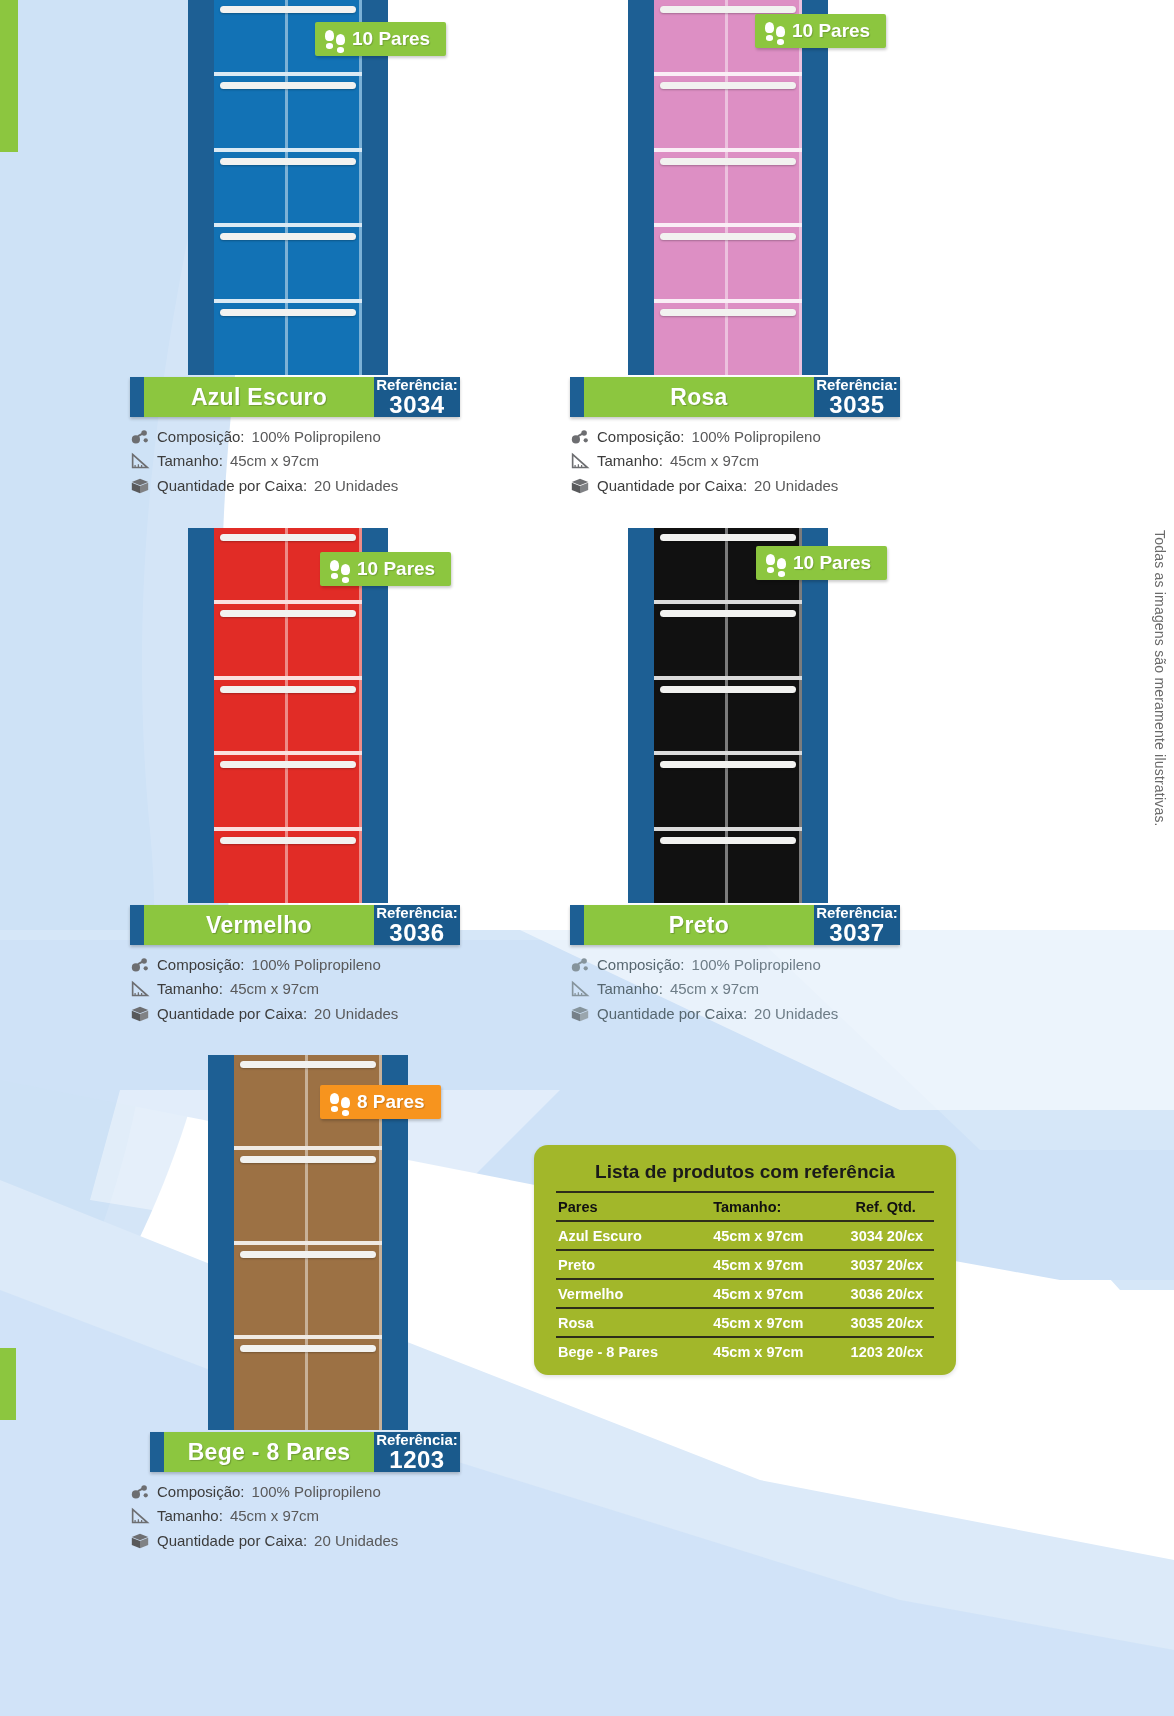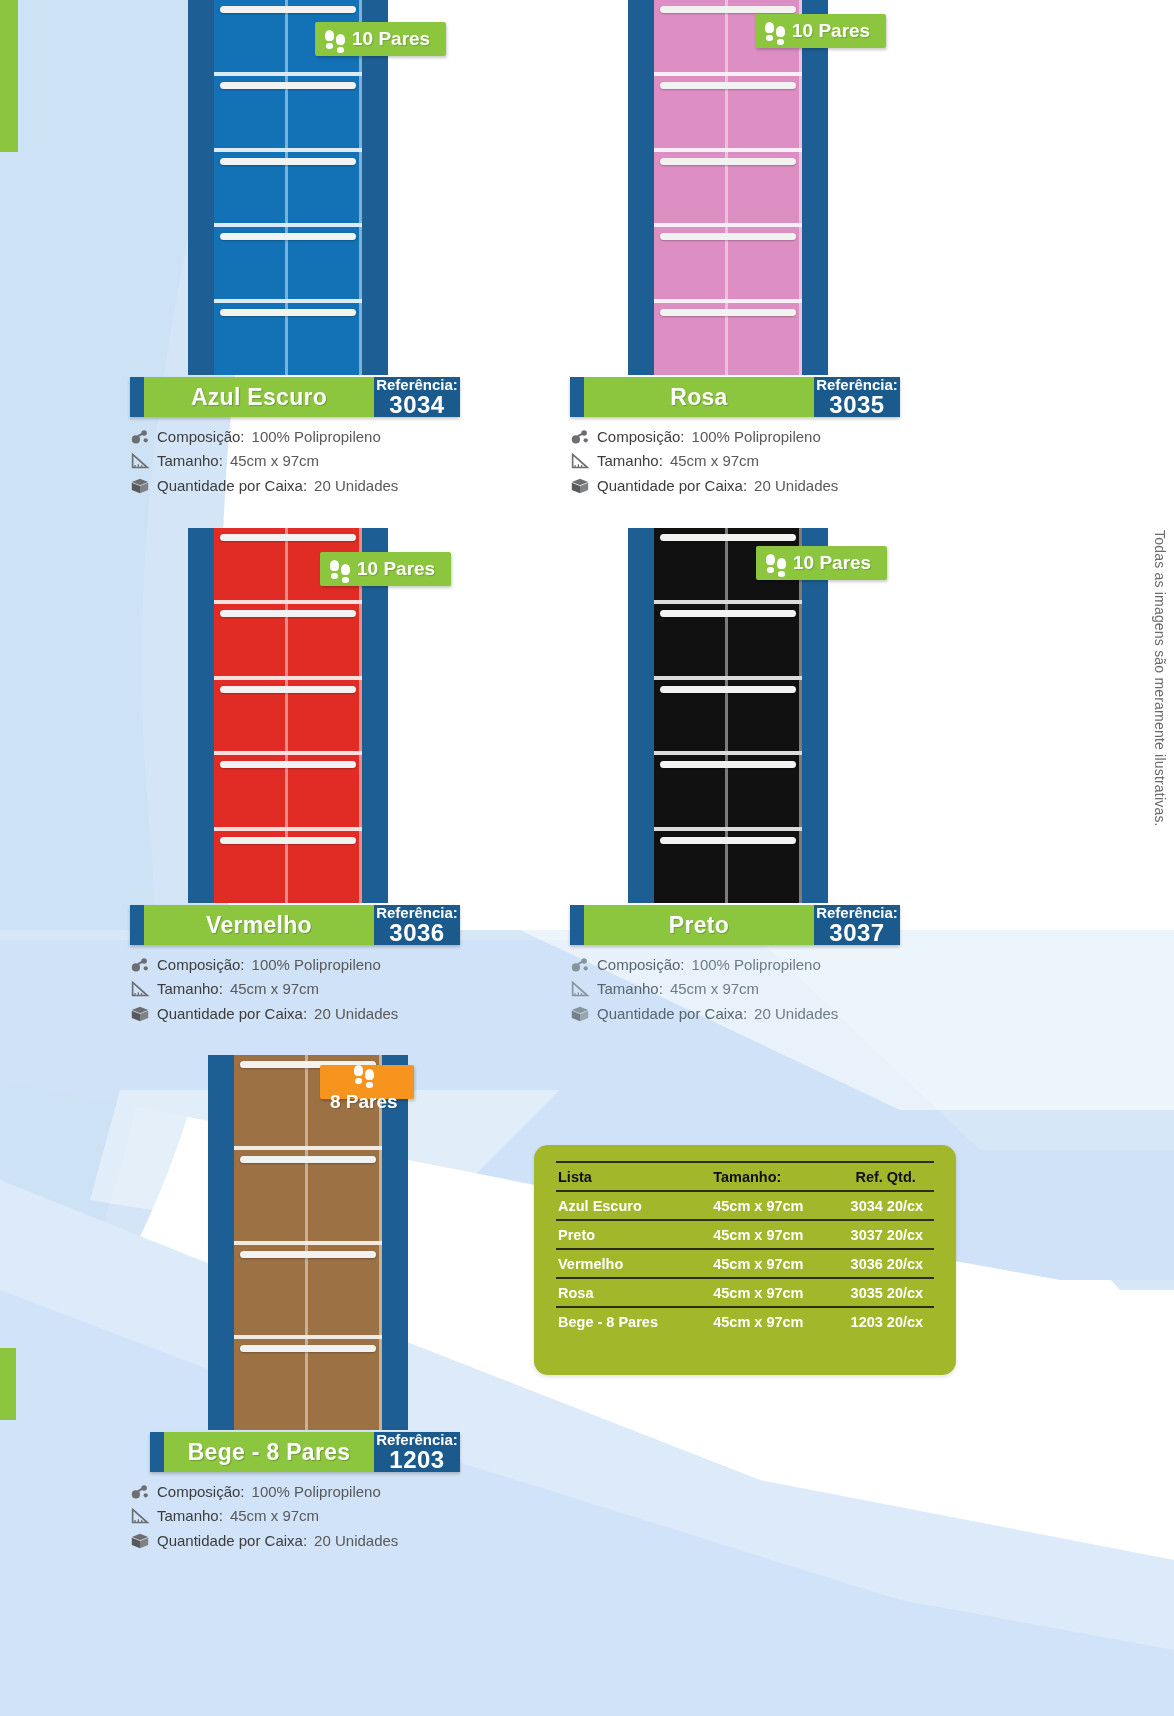--- a/index.html
+++ b/index.html
@@ -515,21 +515,21 @@
           <path d="M22 7 L12 11 L12 20 L22 16 Z" fill="#9aa6ad"></path>
         </svg>
         <span class="slabel">Quantidade por Caixa:</span>
         <span class="sval">20 Unidades</span>
       </div>
     </div>
   </div>
 
   <div class="product" style="left:130px; top:1055px; width:330px;">
     <div class="photo-wrap">
-      <div class="pares orange" style="left:190px; top:10px;flex-direction:column;">
+      <div class="pares orange" style="left:190px; top:30px;">
         <span class="feet">
           <span class="foot">
               <span class="ball"></span>
               <span class="heel"></span>
             </span>
           <span class="foot b">
               <span class="ball"></span>
               <span class="heel"></span>
             </span>
         </span>
@@ -595,24 +595,25 @@
           <path d="M2 7 L12 11 L12 20 L2 16 Z" fill="#58595b"></path>
           <path d="M22 7 L12 11 L12 20 L22 16 Z" fill="#808285"></path>
         </svg>
         <span class="slabel">Quantidade por Caixa:</span>
         <span class="sval">20 Unidades</span>
       </div>
     </div>
   </div>
 
   <div class="table-card">
+    <div class="table-title">Lista de produtos com referência</div>
     <table class="rt">
       <thead>
         <tr>
-          <th class="c-nome">Lista</th>
+          <th class="c-nome">Pares</th>
           <th class="c-tam">Tamanho:</th>
           <th class="c-ref">Ref.</th>
           <th class="c-qtd">Qtd.</th>
         </tr>
       </thead>
       <tbody>
         <tr>
           <td class="c-nome">Azul Escuro</td>
           <td class="c-tam">45cm x 97cm</td>
           <td class="c-ref">3034</td>

